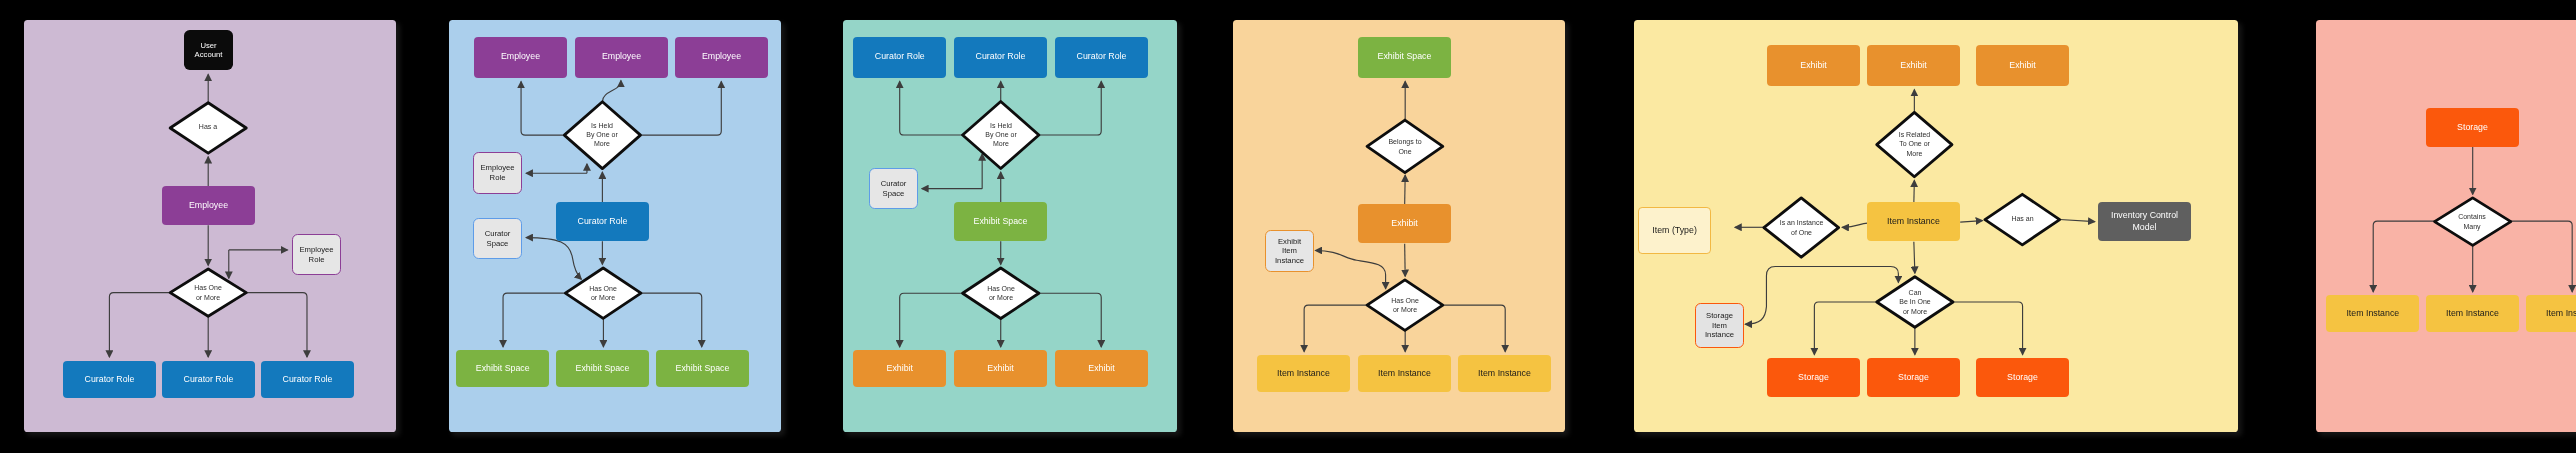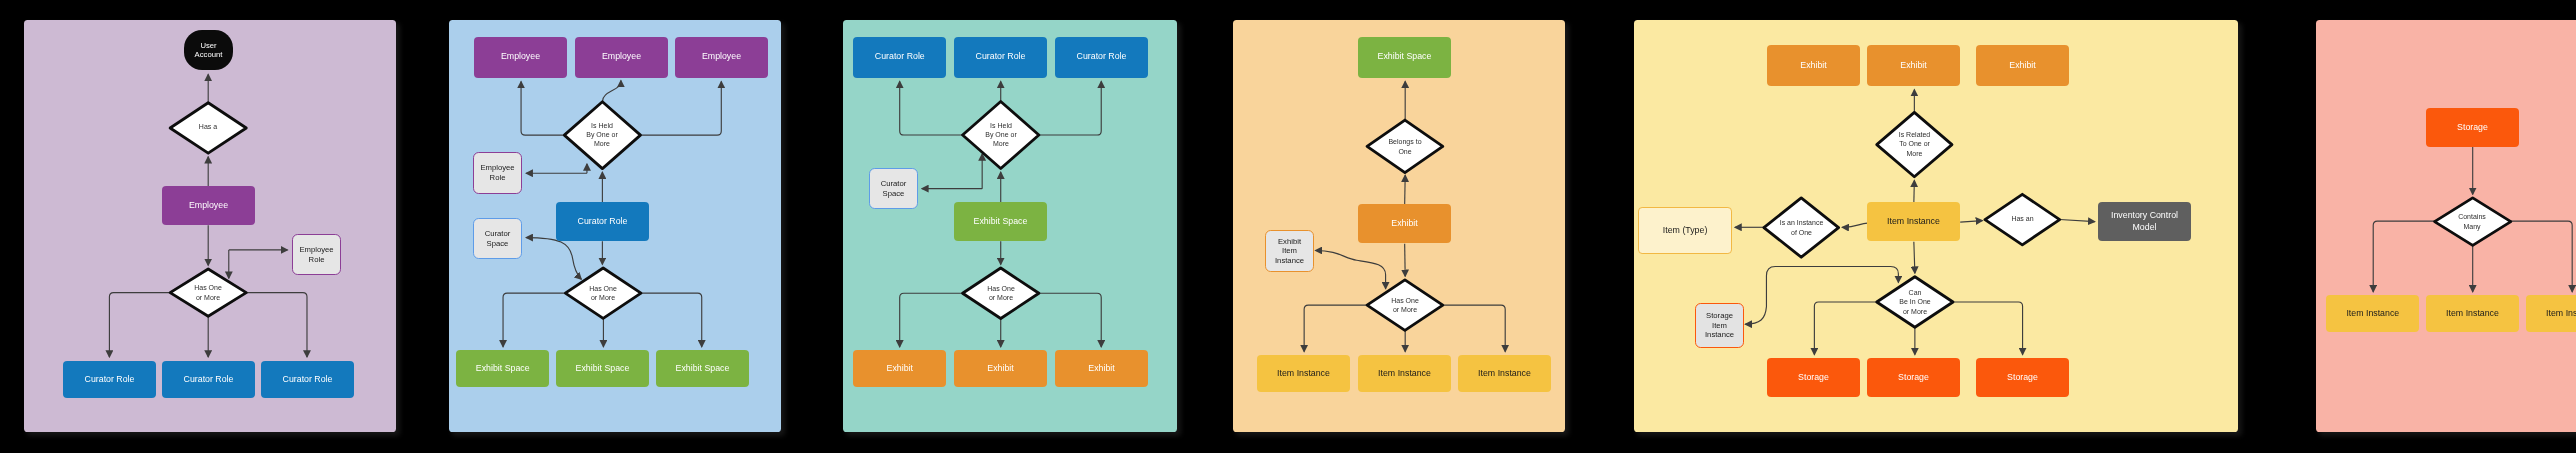--- a/index.html
+++ b/index.html
@@ -33,21 +33,21 @@
         <path class="edge" d="M 358 322 L 358 265" stroke="#3d3d3d" marker-end="url(#ah-end-0)"></path>
         <path class="edge" d="M 358 398 L 358 476" stroke="#3d3d3d" marker-end="url(#ah-end-0)"></path>
         <path class="edge" d="M 398 446 L 398 501" stroke="#3d3d3d" marker-end="url(#ah-end-0)"></path>
         <path class="edge" d="M 398 446 L 512 446" stroke="#3d3d3d" marker-end="url(#ah-end-0)"></path>
         <path class="edge" d="M 358 575 L 358 654" stroke="#3d3d3d" marker-end="url(#ah-end-0)"></path>
         <path class="edge" d="M 284 529 L 174 529 Q 166 529 166 537 L 166 654" stroke="#3d3d3d" marker-end="url(#ah-end-0)"></path>
         <path class="edge" d="M 432 529 L 542 529 Q 550 529 550 537 L 550 654" stroke="#3d3d3d" marker-end="url(#ah-end-0)"></path>
         <polygon points="358,160 432,209 358,258 284,209" fill="#ffffff" stroke="#0d0d0d" stroke-width="5.5" stroke-linejoin="round"></polygon>
         <polygon points="358,483 432,529 358,575 284,529" fill="#ffffff" stroke="#0d0d0d" stroke-width="5.5" stroke-linejoin="round"></polygon>
       </svg>
-      <div class="node box sm" style="left: 160px; top: 10.3px; width: 49px; height: 40px; background: rgb(11, 11, 11); color: rgb(255, 255, 255); border-radius: 18px;">User
+      <div class="node box sm" style="left: 160px; top: 10.3px; width: 49px; height: 40px; background: rgb(11, 11, 11); color: rgb(255, 255, 255);">User
 Account</div>
       <div class="node diamond-label" style="left: 146px; top: 82px; width: 76px; height: 50px; color: rgb(46, 46, 46);">Has a</div>
       <div class="node box" style="left: 138px; top: 166px; width: 93px; height: 39px; background: rgb(140, 62, 150); color: rgb(255, 255, 255);">Employee</div>
       <div class="node box sm" style="left: 268px; top: 214px; width: 49px; height: 41px; background: rgb(230, 230, 230); color: rgb(26, 26, 26); border: 1.3px solid rgb(140, 62, 150);">Employee
 Role</div>
       <div class="node diamond-label" style="left: 146px; top: 249px; width: 76px; height: 47px; color: rgb(46, 46, 46);">Has One
 or More</div>
       <div class="node box" style="left: 39px; top: 341px; width: 93px; height: 37px; background: rgb(19, 121, 189); color: rgb(255, 255, 255);">Curator Role</div>
       <div class="node box" style="left: 138px; top: 341px; width: 93px; height: 37px; background: rgb(19, 121, 189); color: rgb(255, 255, 255);">Curator Role</div>
       <div class="node box" style="left: 237px; top: 341px; width: 93px; height: 37px; background: rgb(19, 121, 189); color: rgb(255, 255, 255);">Curator Role</div>
@@ -189,21 +189,21 @@
         <polygon points="324.5,345 397,402.5 324.5,460 252,402.5" fill="#ffffff" stroke="#0d0d0d" stroke-width="5.5" stroke-linejoin="round"></polygon>
         <polygon points="753.5,338 826,387 753.5,436 681,387" fill="#ffffff" stroke="#0d0d0d" stroke-width="5.5" stroke-linejoin="round"></polygon>
         <polygon points="545,498 619,547 545,596 471,547" fill="#ffffff" stroke="#0d0d0d" stroke-width="5.5" stroke-linejoin="round"></polygon>
       </svg>
       <div class="node box" style="left: 133px; top: 25px; width: 93px; height: 41px; background: rgb(232, 145, 45); color: rgb(255, 255, 255);">Exhibit</div>
       <div class="node box" style="left: 233px; top: 25px; width: 93px; height: 41px; background: rgb(232, 145, 45); color: rgb(255, 255, 255);">Exhibit</div>
       <div class="node box" style="left: 342px; top: 25px; width: 93px; height: 41px; background: rgb(232, 145, 45); color: rgb(255, 255, 255);">Exhibit</div>
       <div class="node diamond-label" style="left: 243px; top: 92px; width: 75px; height: 64px; color: rgb(46, 46, 46);">Is Related
 To One or
 More</div>
-      <div class="node box" style="left: 4.1px; top: 187px; width: 94px; height: 47px; background: rgb(253, 242, 204); color: rgb(26, 26, 26); border: 1.3px solid rgb(242, 184, 67);">Item (Type)</div>
+      <div class="node box" style="left: 4.1px; top: 187px; width: 73px; height: 47px; background: rgb(253, 242, 204); color: rgb(26, 26, 26); border: 1.3px solid rgb(242, 184, 67);">Item (Type)</div>
       <div class="node diamond-label" style="left: 130px; top: 178px; width: 75px; height: 59px; color: rgb(46, 46, 46);">Is an Instance
 of One</div>
       <div class="node box" style="left: 233px; top: 182px; width: 93px; height: 39px; background: rgb(245, 195, 65); color: rgb(26, 26, 26);">Item Instance</div>
       <div class="node diamond-label" style="left: 351px; top: 174px; width: 75px; height: 50px; color: rgb(46, 46, 46);">Has an</div>
       <div class="node box" style="left: 464px; top: 182px; width: 93px; height: 39px; background: rgb(95, 95, 95); color: rgb(255, 255, 255);">Inventory Control
 Model</div>
       <div class="node box sm" style="left: 61px; top: 283px; width: 49px; height: 45px; background: rgb(227, 227, 227); color: rgb(26, 26, 26); border: 1.3px solid rgb(251, 88, 12);">Storage
 Item
 Instance</div>
       <div class="node diamond-label" style="left: 243px; top: 257px; width: 76px; height: 50px; color: rgb(46, 46, 46);">Can

